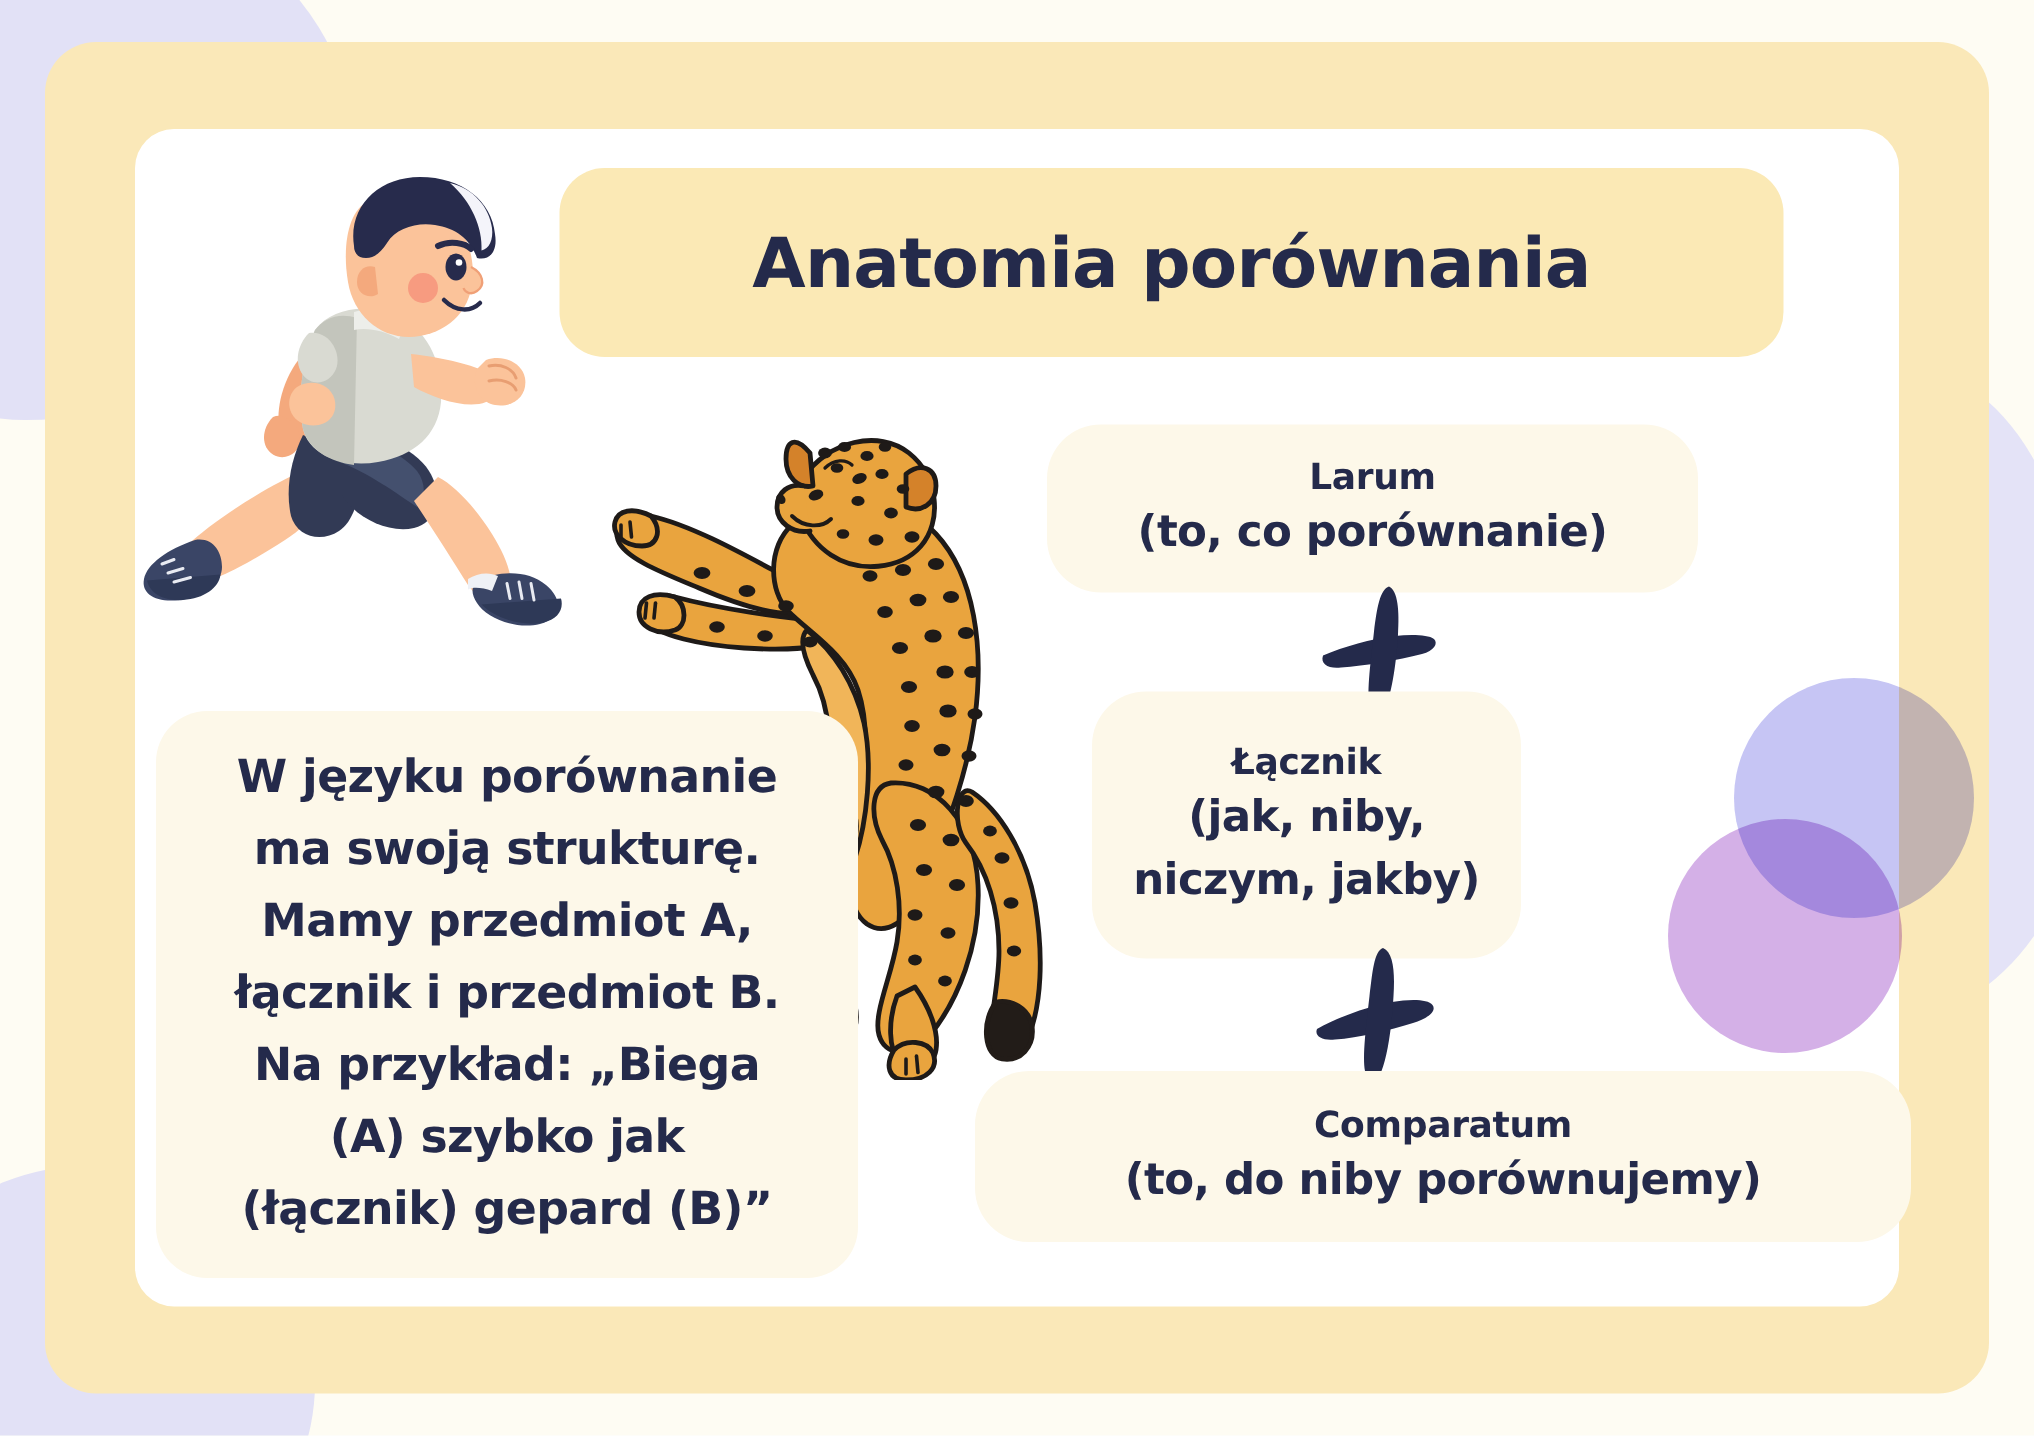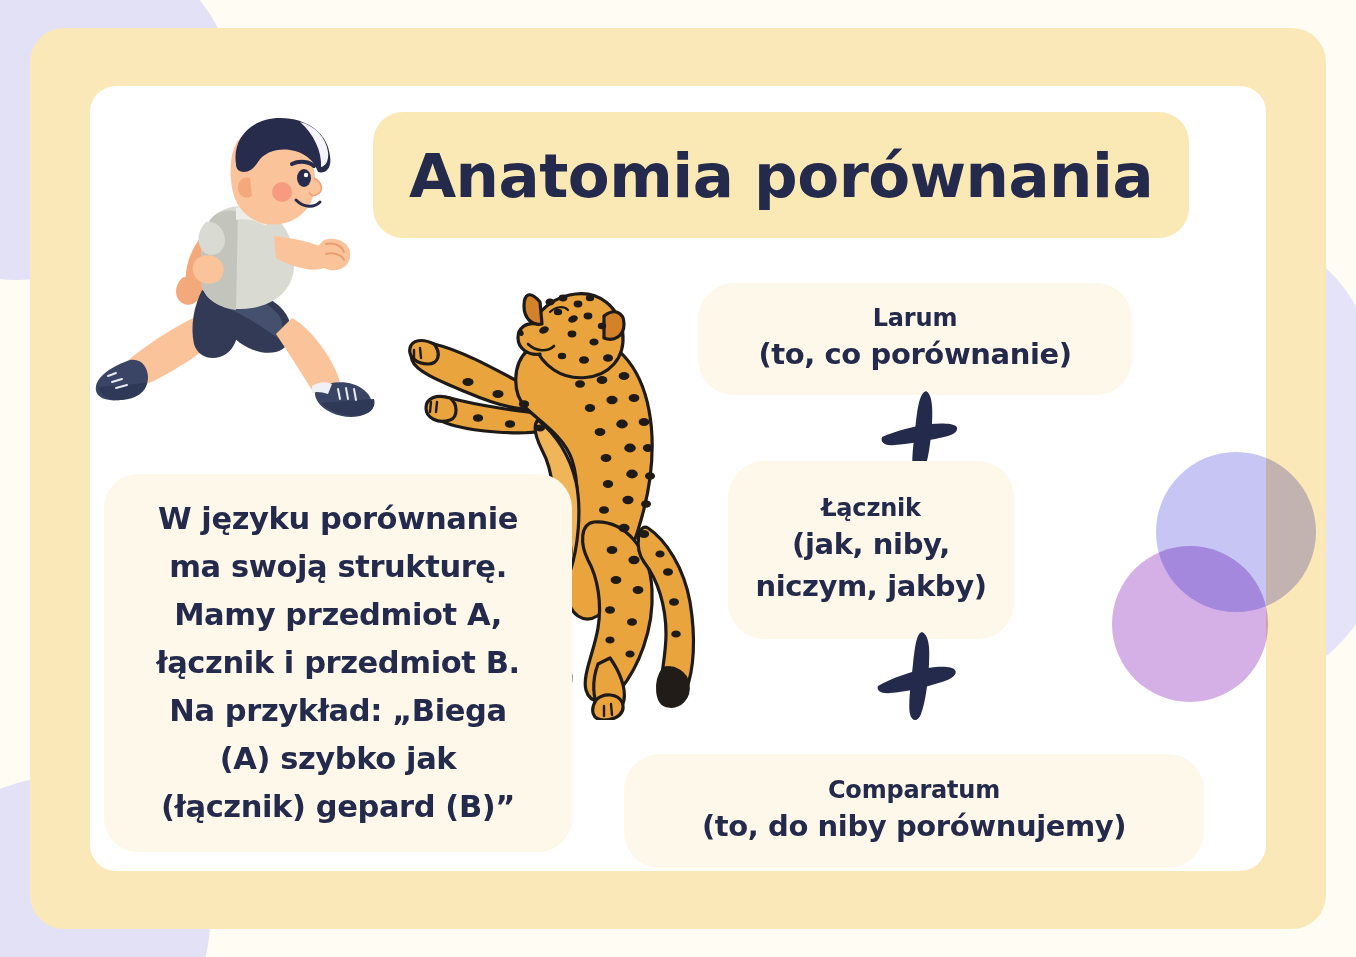--- a/index.html
+++ b/index.html
@@ -44,21 +44,21 @@
     background:#ffffff;border-radius:26px;
   }
 
   
   .title-card{
     position:absolute;left:373px;top:112px;width:816px;height:126px;
     background:#fbe9b5;border-radius:30px;
     display:flex;align-items:center;justify-content:center;
   }
   .title-card .title-text{
-    font-size:61px;font-weight:700;color:#242a4b;letter-spacing:-0.5px;
+    font-size:46px;font-weight:700;color:#242a4b;letter-spacing:-0.5px;
     font-family:"DejaVu Sans", sans-serif;white-space:nowrap;
   }
 
   
   .left-card{
     position:absolute;left:104px;top:474px;width:468px;height:378px;
     background:#fdf8e9;border-radius:34px;
     display:flex;align-items:center;justify-content:center;
     padding:10px 18px;box-sizing:border-box;
   }
@@ -78,21 +78,21 @@
     font-size:24px;font-weight:800;color:#242a4b;
     font-family:"DejaVu Sans", sans-serif;letter-spacing:-0.2px;line-height:1.25;
   }
   .card .sub{
     font-size:29px;font-weight:600;color:#242a4b;text-align:center;
     font-family:"DejaVu Sans", sans-serif;letter-spacing:-0.4px;
     line-height:42px;white-space:pre-line;
   }
   .card-larum{left:698px;top:283px;width:434px;height:112px;}
   .card-lacznik{left:728px;top:461px;width:286px;height:178px;}
-  .card-comparatum{left:624px;top:714px;width:580px;height:114px;margin-top:40px;}
+  .card-comparatum{left:650px;top:714px;width:624px;height:114px;}
 
   
   .plus{position:absolute;width:96px;height:96px;}
   .plus-1{left:870px;top:385px;}
   .plus-2{left:868px;top:628px;}
 
   
   .runner{position:absolute;left:86px;top:108px;width:296px;height:330px;}
   .cheetah{position:absolute;left:398px;top:272px;width:340px;height:448px;}
 </style>

